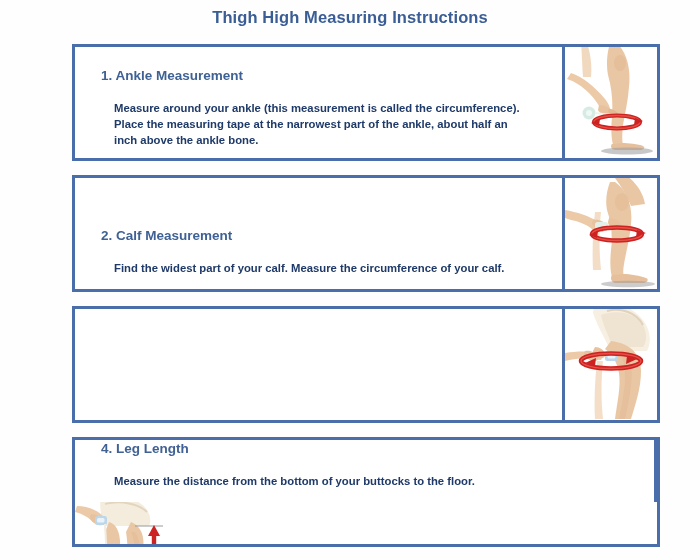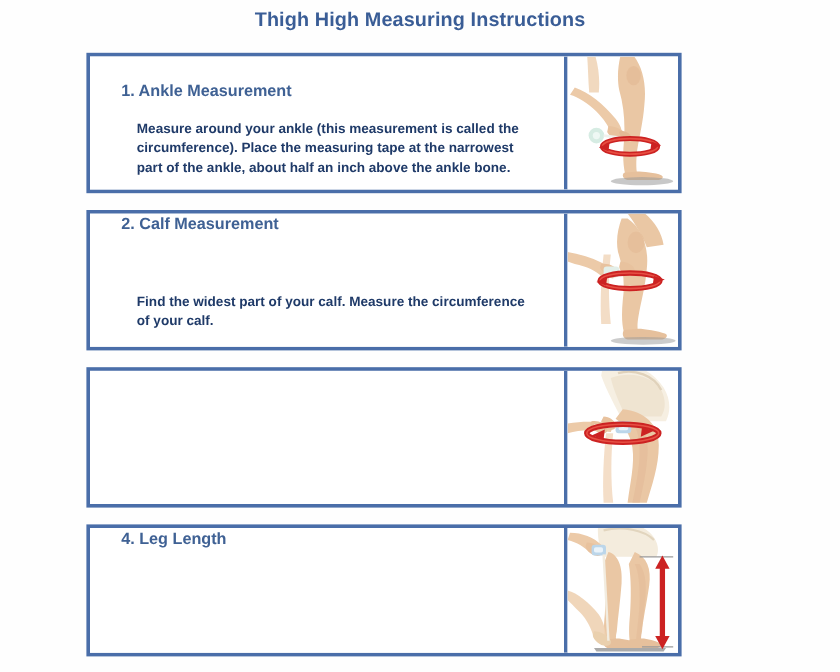--- a/index.html
+++ b/index.html
@@ -28,42 +28,42 @@
     font-weight: bold;
     letter-spacing: 0.1px;
     padding-top: 8px;
     margin: 0 0 10px 0;
   }
 
   .rows {
     position: absolute;
     left: 72px;
     top: 44px;
-    width: 496px;
+    width: 588px;
   }
 
   .row {
     display: flex;
     align-items: stretch;
     border: 3px solid #4a6ea9;
     background: #ffffff;
     box-sizing: border-box;
     margin-bottom: 14px;
     height: 117px;
     overflow: hidden;
   }
-  .row.r4 { height: 110px; margin-bottom: 0; }
+  .row.r4 { height: 110px; margin-bottom: 0; flex-direction: column; }
 
   .text-cell {
     flex: 1 1 auto;
     position: relative;
     padding: 0 16px 0 26px;
     display: flex;
     flex-direction: column;
-    justify-content: space-between;
+    justify-content: flex-end;
     border-right: 3px solid #4a6ea9;
     box-sizing: border-box;
     background: #ffffff;
   }
   .row.r1 .text-cell { justify-content: flex-start; padding-top: 20px; }
 
   .step-heading {
     color: #3f6194;
     font-size: 13.5px;
     font-weight: bold;
@@ -207,20 +207,21 @@
           <ellipse cx="46" cy="52" rx="30" ry="7.5" fill="none" stroke="#ef6050" stroke-width="1.3" opacity="0.75"></ellipse>
           <path d="M62 47 L72 50 L61 55 Z" fill="#cc2222"></path>
           <path d="M30 57 L20 54 L31 49 Z" fill="#cc2222"></path>
         </svg>
       </div>
     </div>
 
     <div class="row r4">
       <div class="text-cell">
         <div class="step-heading">4. Leg Length</div>
+        <div class="step-body">Measure the distance from the bottom of your buttocks to the floor.</div>
       </div>
       <div class="img-cell">
         <svg class="illus" viewBox="0 0 92 104" preserveAspectRatio="xMidYMid slice">
           <rect x="0" y="0" width="92" height="104" fill="#ffffff"></rect>
 
           <path d="M26 -6 C44 -8 64 -4 72 8 C76 14 76 20 74 24 L30 24 C26 16 24 4 26 -6 Z" fill="#f4ecdd"></path>
           <path d="M30 2 C46 -2 64 2 72 10" stroke="#e2d5be" stroke-width="1.8" fill="none"></path>
 
           <path d="M34 20 C42 22 46 32 45 46 C44 60 42 74 41 86 C40 90 40 93 41 95 L31 95 C30 90 30 82 31 72 C32 58 32 42 30 30 Z" fill="#eac7a4"></path>
 

